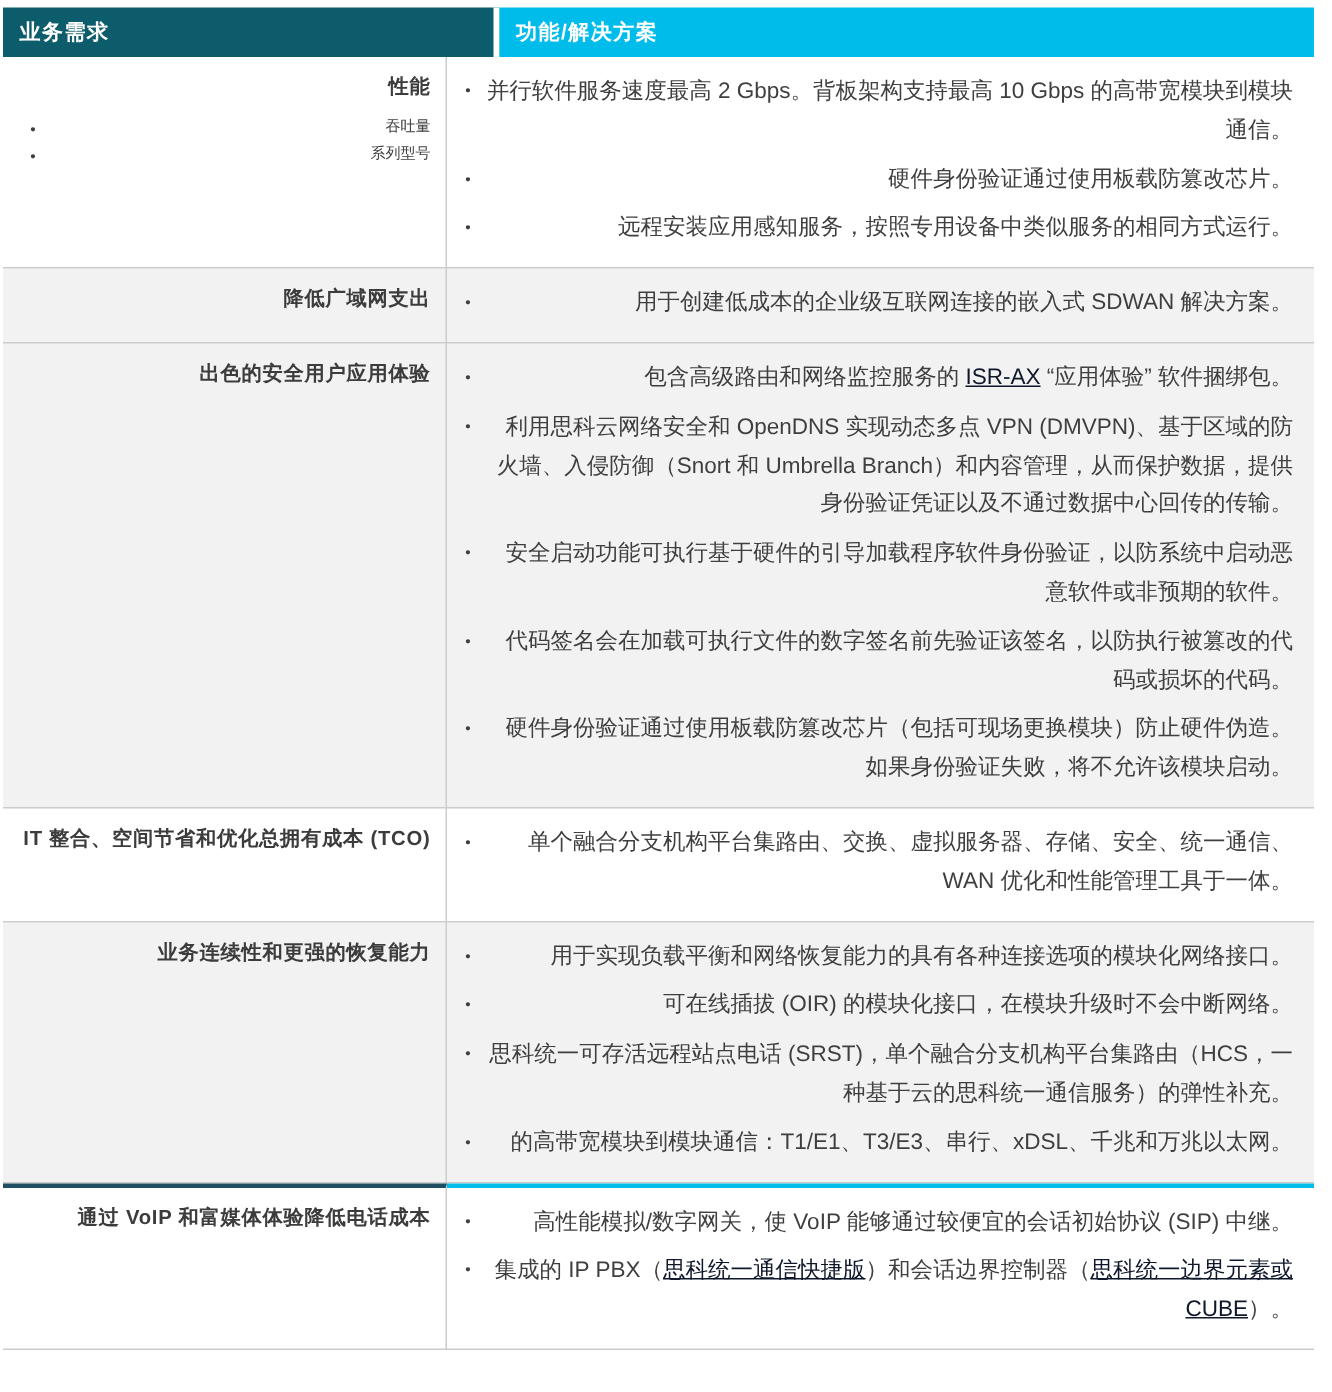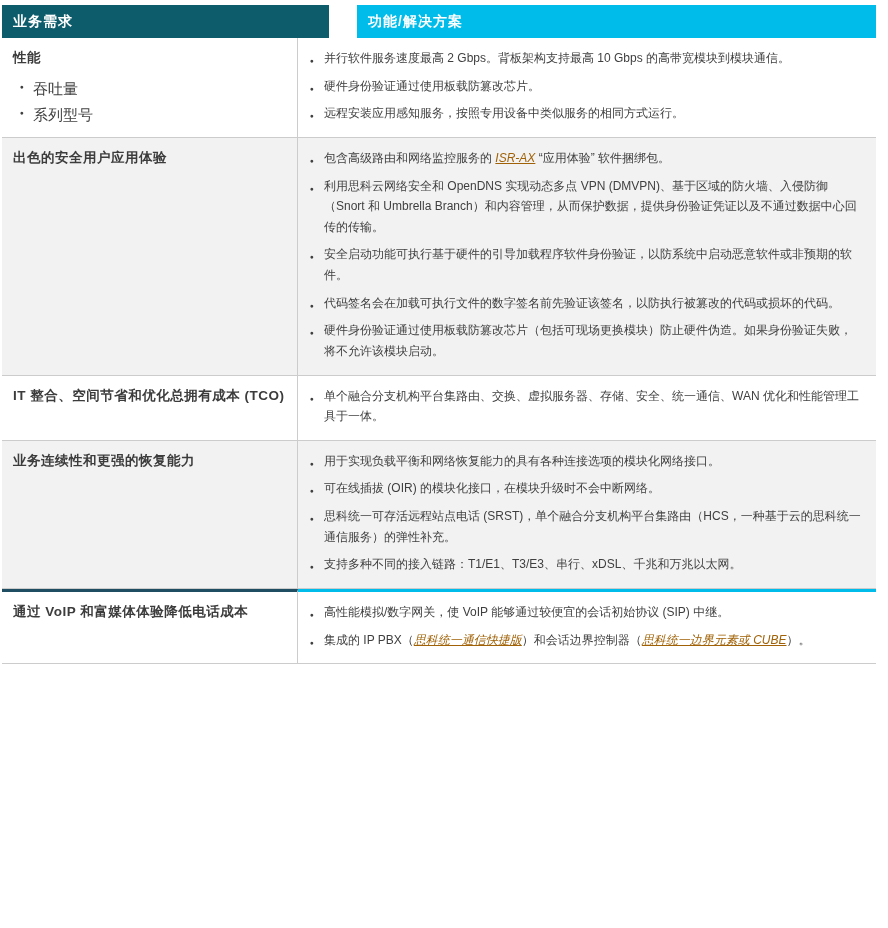--- a/index.html
+++ b/index.html
@@ -10,54 +10,54 @@
     -webkit-font-smoothing:antialiased;
   }
   .table{width:874px;margin:5px 0 0 2px;font-size:13px;}
   
   .hdr{display:flex;}
   .hdr-cell{
     box-sizing:border-box;color:#ffffff;font-weight:bold;font-size:14px;
     padding:8px 10px 8px 11px;line-height:17px;letter-spacing:1px;
   }
   .hdr-left{width:331px;background:#0d5c6b;border-right:4px solid #ffffff;}
-  .hdr-right{flex:1;background:#00bceb;margin-left:24px;}
+  .hdr-right{flex:1;background:#00bceb;}
   
-  .row{display:flex;background:#ffffff;}
+  .row{display:flex;background:#ffffff;text-align:right;}
   .row.alt{background:#f2f2f2;}
   .need-cell{
     width:296px;box-sizing:border-box;
     border-right:1px solid #cccccc;border-bottom:1px solid #cccccc;
     padding:10px 10px 8px 11px;
   }
   .sol-cell{
     flex:1;box-sizing:border-box;
     border-bottom:1px solid #cccccc;
     padding:4px 14px 6px 10px;
   }
   .row.page-break .need-cell{border-top:3px solid #1f4e63;}
   .row.page-break .sol-cell{border-top:3px solid #00bceb;}
   .need-title{font-weight:bold;font-size:13.5px;line-height:1.45;color:#3c3c3c;letter-spacing:0.5px;}
   .need-list{list-style:none;margin:9px 0 0 7px;padding:0;}
   .need-item{
-    position:relative;padding-left:13px;font-size:15px;
+    position:relative;padding-left:13px;font-size:10px;
     line-height:1.6;margin:0 0 2px 0;
   }
   .need-item::before{
     content:"●";position:absolute;left:0;top:5px;font-size:6.5px;color:#3f3f3f;
   }
   .sol-list{list-style:none;margin:0;padding:0;}
   .sol-item{
-    position:relative;padding-left:16px;font-size:12px;
+    position:relative;padding-left:16px;font-size:15px;
     line-height:1.72;margin:6px 0 7px 0;
   }
   .sol-item::before{
     content:"●";position:absolute;left:2px;top:7px;font-size:6.5px;color:#3f3f3f;
   }
-  a.inline-link{color:#a16207;text-decoration:underline;cursor:pointer;font-style:italic;}
+  a.inline-link{color:#0f172a;text-decoration:underline;cursor:pointer;}
 </style>
 </head>
 <body>
 
 <div class="table">
   <div class="hdr">
     <div class="hdr-cell hdr-left">业务需求</div>
     <div class="hdr-cell hdr-right">功能/解决方案</div>
   </div>
   <div>
@@ -67,20 +67,30 @@
           <ul class="need-list">
             <li class="need-item">吞吐量</li>
             <li class="need-item">系列型号</li>
           </ul>
         </div>
         <div class="sol-cell">
           <ul class="sol-list">
             <li class="sol-item">并行软件服务速度最高 2 Gbps。背板架构支持最高 10 Gbps 的高带宽模块到模块通信。</li>
             <li class="sol-item">硬件身份验证通过使用板载防篡改芯片。</li>
             <li class="sol-item">远程安装应用感知服务，按照专用设备中类似服务的相同方式运行。</li>
+          </ul>
+        </div>
+      </div>
+      <div class="row alt">
+        <div class="need-cell">
+          <div class="need-title">降低广域网支出</div>
+        </div>
+        <div class="sol-cell">
+          <ul class="sol-list">
+            <li class="sol-item">用于创建低成本的企业级互联网连接的嵌入式 SDWAN 解决方案。</li>
           </ul>
         </div>
       </div>
       <div class="row alt">
         <div class="need-cell">
           <div class="need-title">出色的安全用户应用体验</div>
         </div>
         <div class="sol-cell">
           <ul class="sol-list">
             <li class="sol-item">包含高级路由和网络监控服务的 <a class="inline-link" href="#">ISR-AX</a> “应用体验” 软件捆绑包。</li>
@@ -103,21 +113,21 @@
       </div>
       <div class="row alt">
         <div class="need-cell">
           <div class="need-title">业务连续性和更强的恢复能力</div>
         </div>
         <div class="sol-cell">
           <ul class="sol-list">
             <li class="sol-item">用于实现负载平衡和网络恢复能力的具有各种连接选项的模块化网络接口。</li>
             <li class="sol-item">可在线插拔 (OIR) 的模块化接口，在模块升级时不会中断网络。</li>
             <li class="sol-item">思科统一可存活远程站点电话 (SRST)，单个融合分支机构平台集路由（HCS，一种基于云的思科统一通信服务）的弹性补充。</li>
-            <li class="sol-item">支持多种不同的接入链路：T1/E1、T3/E3、串行、xDSL、千兆和万兆以太网。</li>
+            <li class="sol-item">的高带宽模块到模块通信：T1/E1、T3/E3、串行、xDSL、千兆和万兆以太网。</li>
           </ul>
         </div>
       </div>
       <div class="row page-break">
         <div class="need-cell">
           <div class="need-title">通过 VoIP 和富媒体体验降低电话成本</div>
         </div>
         <div class="sol-cell">
           <ul class="sol-list">
             <li class="sol-item">高性能模拟/数字网关，使 VoIP 能够通过较便宜的会话初始协议 (SIP) 中继。</li>

